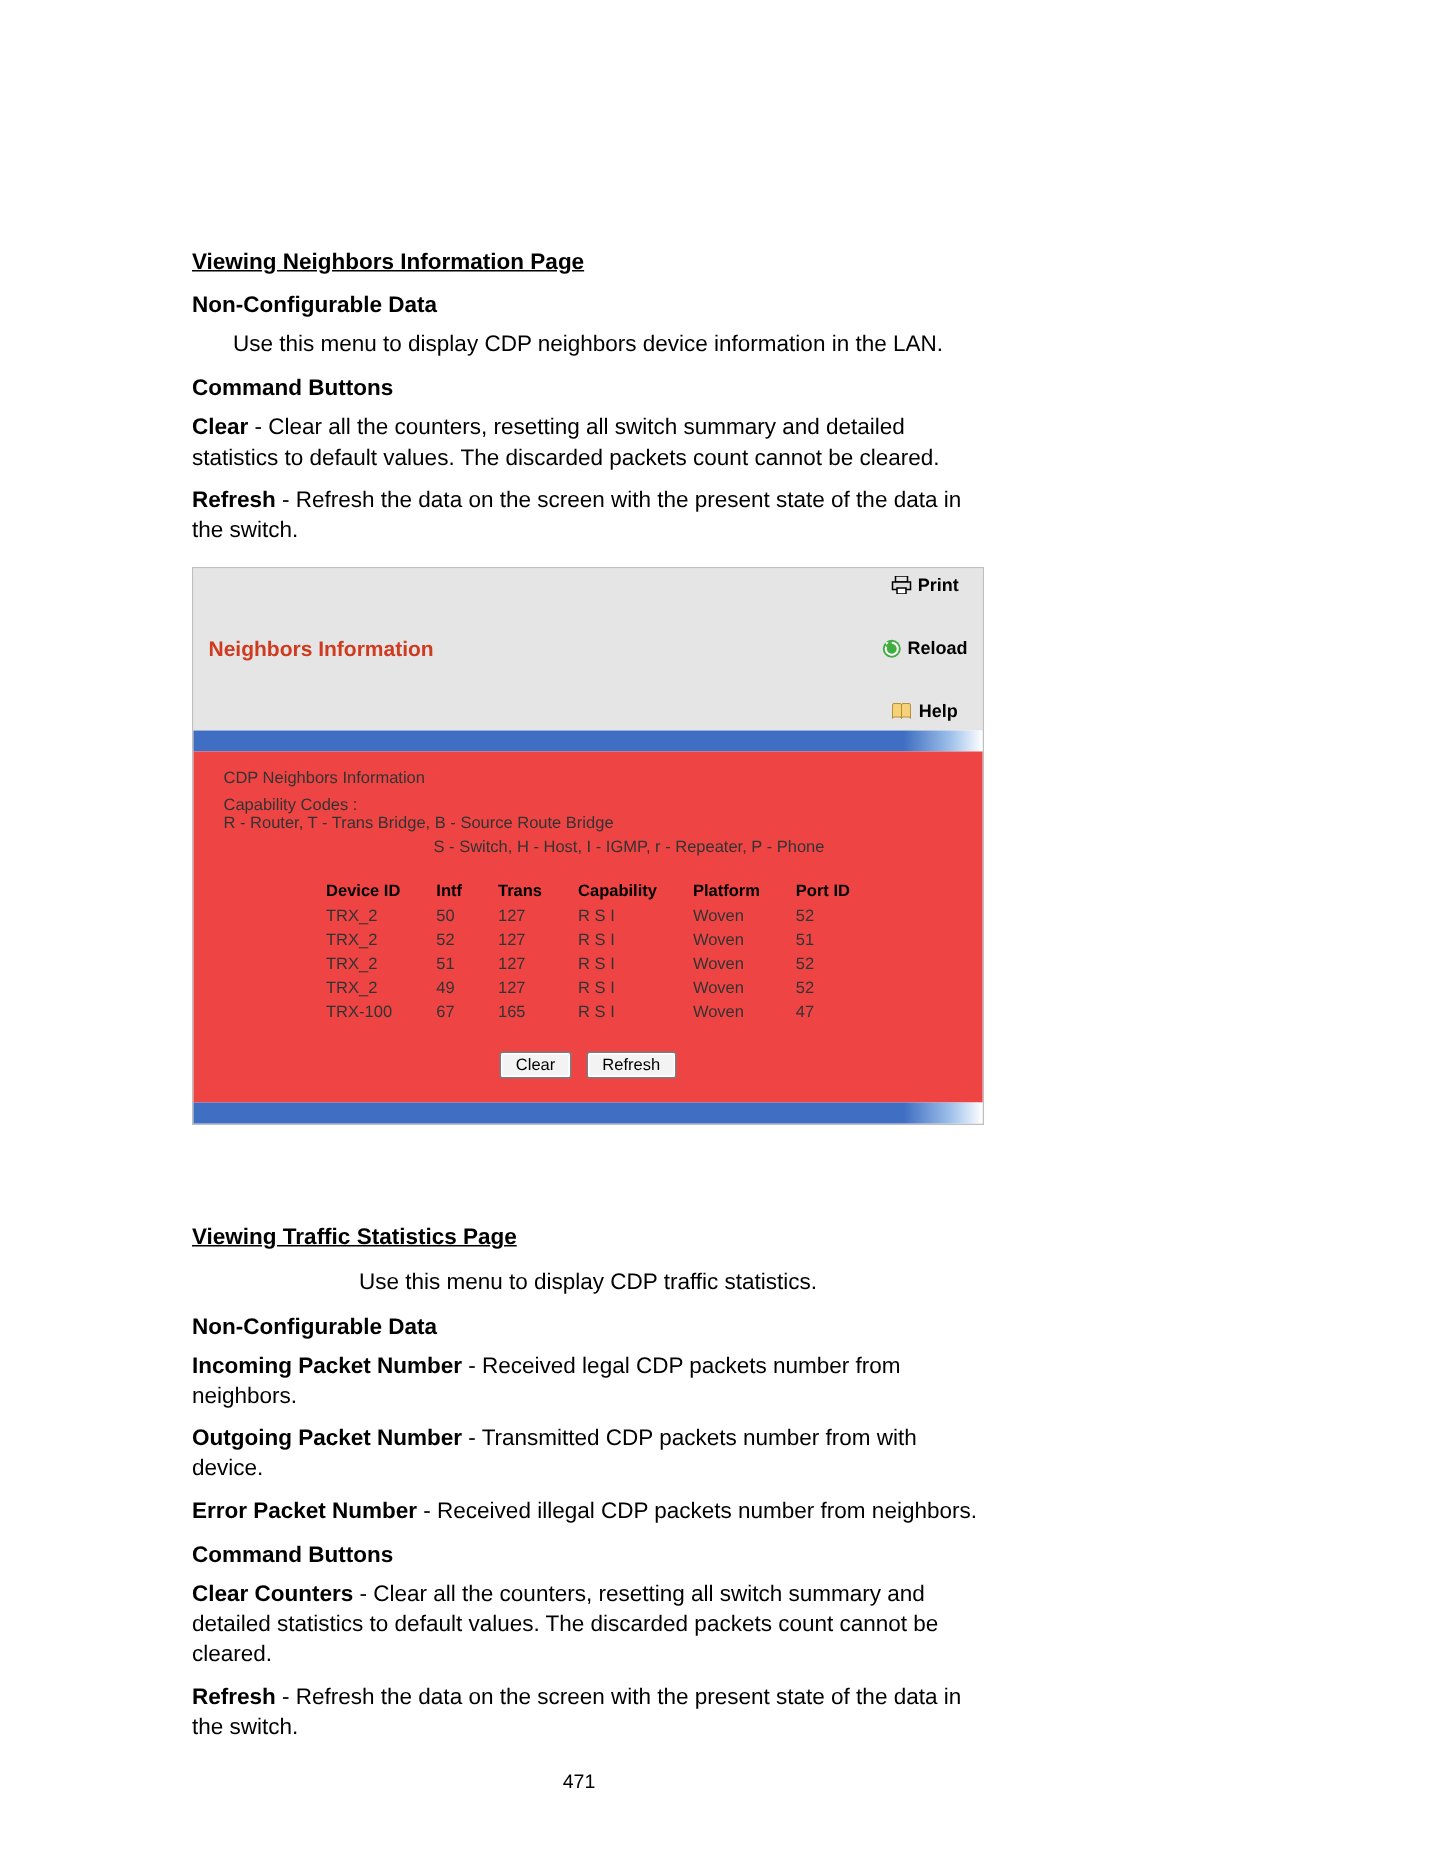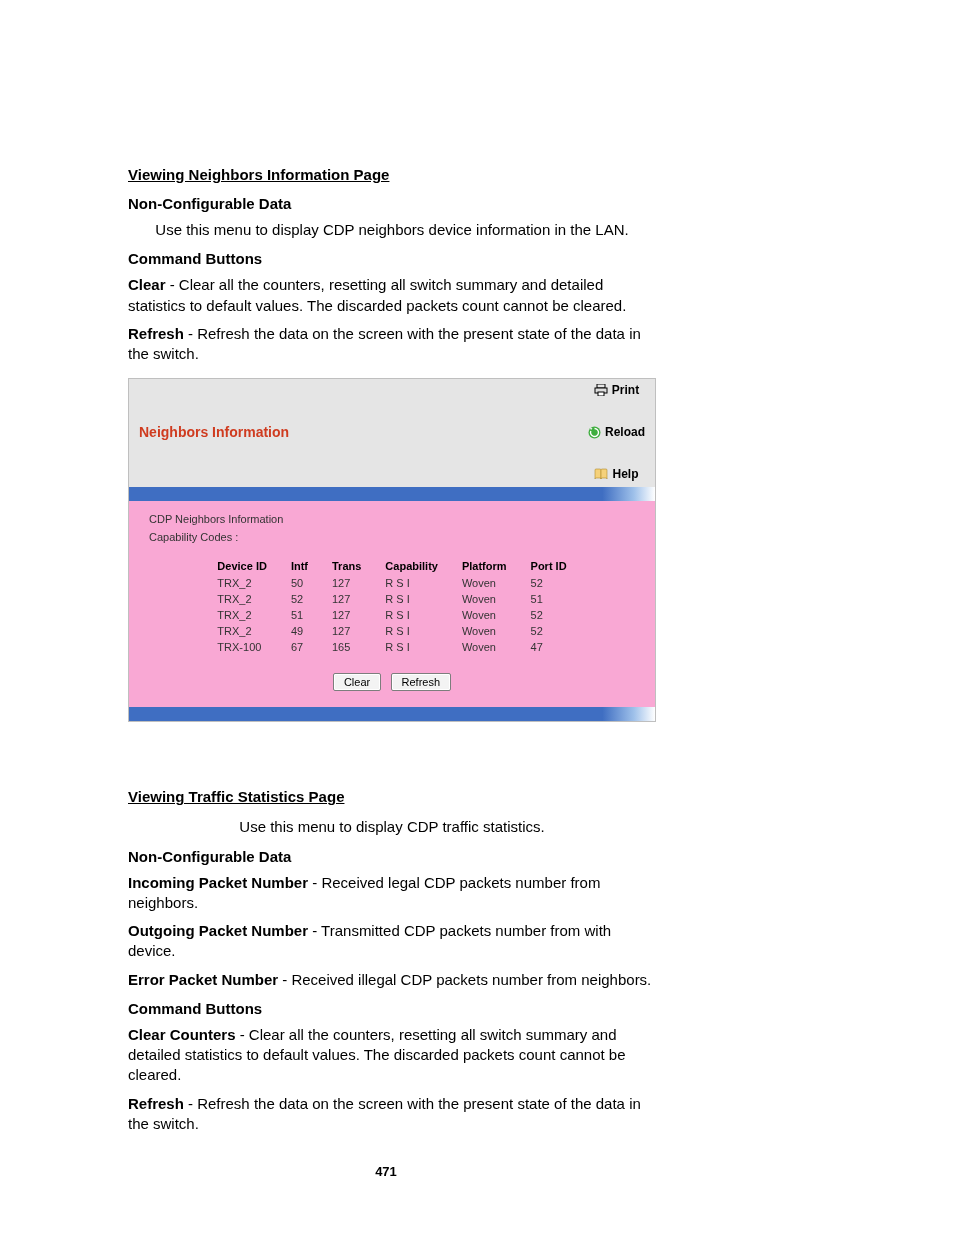--- a/index.html
+++ b/index.html
@@ -66,21 +66,21 @@
   }
   .action { display: inline-flex; align-items: center; gap: 4px; cursor: pointer; }
   .icon { display: inline-block; }
   .printer-icon svg, .reload-icon svg, .help-icon svg { display:block; }
 
   .blue-bar {
     height: 14px;
     background: linear-gradient(to right, #3f6ec2 0%, #3f6ec2 90%, #9fc1ea 96%, #ffffff 100%);
   }
   .panel-body {
-    background: #f9a8d4;
+    background: #ef4444;
     padding: 12px 20px 16px 20px;
   }
   .cdp-meta {
     width: 540px;
     margin: 0 auto 14px auto;
     font-size: 11px;
     color: #333;
   }
   .cdp-meta .row { display:flex; }
   .cdp-meta .lab { width: 140px; }
@@ -112,25 +112,25 @@
     background: #f3f3f3;
     border: 1px solid #7d7d7d;
     border-radius: 2px;
     padding: 2px 10px;
     margin: 0 3px;
     cursor: pointer;
     box-shadow: inset 0 0 0 1px #fff;
   }
   .page-num {
     position: absolute;
-    bottom: 56px;
+    bottom: 40px;
     left: 0;
     width: 100%;
     text-align: center;
-    font-weight: bold;
+    font-weight: normal;
     font-size: 13px;
   }
   .gap { height: 60px; }
 </style>
 </head>
 <body>
 
 <div class="page">
 
   <div class="h-section">Viewing Neighbors Information Page</div>
@@ -184,23 +184,25 @@
     <div class="blue-bar"></div>
 
     <div class="panel-body">
       <div class="cdp-meta">
         <div class="row">
             <div class="lab">CDP Neighbors Information</div>
             <div class="val"></div>
           </div>
         <div class="row" style="margin-top:6px;flex-direction:column;">
           <div class="lab">Capability Codes :</div>
+          <div class="val">R - Router, T - Trans Bridge, B - Source Route Bridge</div>
         </div>
         <div class="row">
           <div class="lab"></div>
+          <div class="val val2">S - Switch, H - Host, I - IGMP, r - Repeater, P - Phone</div>
         </div>
       </div>
 
       <table class="cdp">
         <thead>
           <tr>
             <th>Device ID</th>
             <th>Intf</th>
             <th>Trans</th>
             <th>Capability</th>

